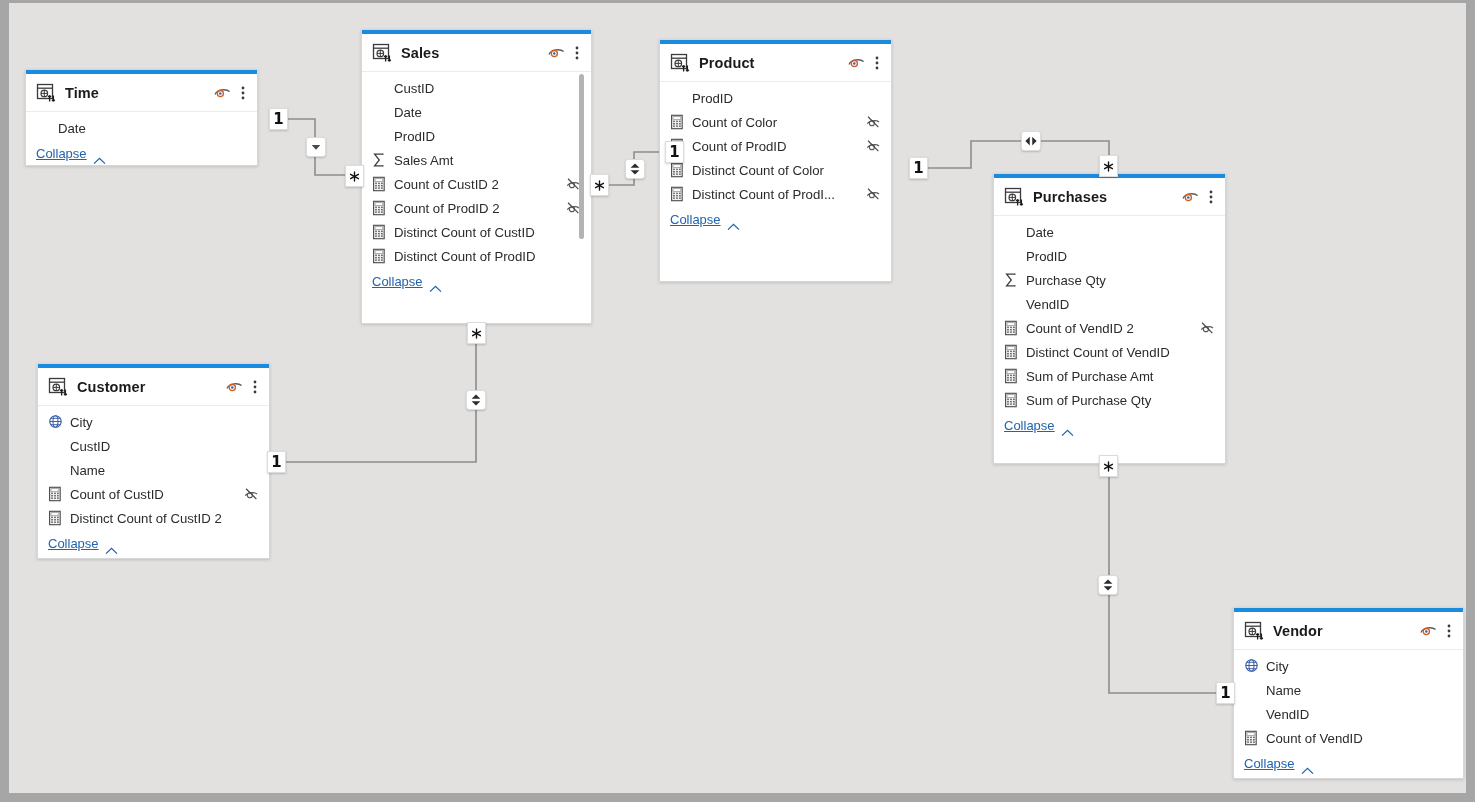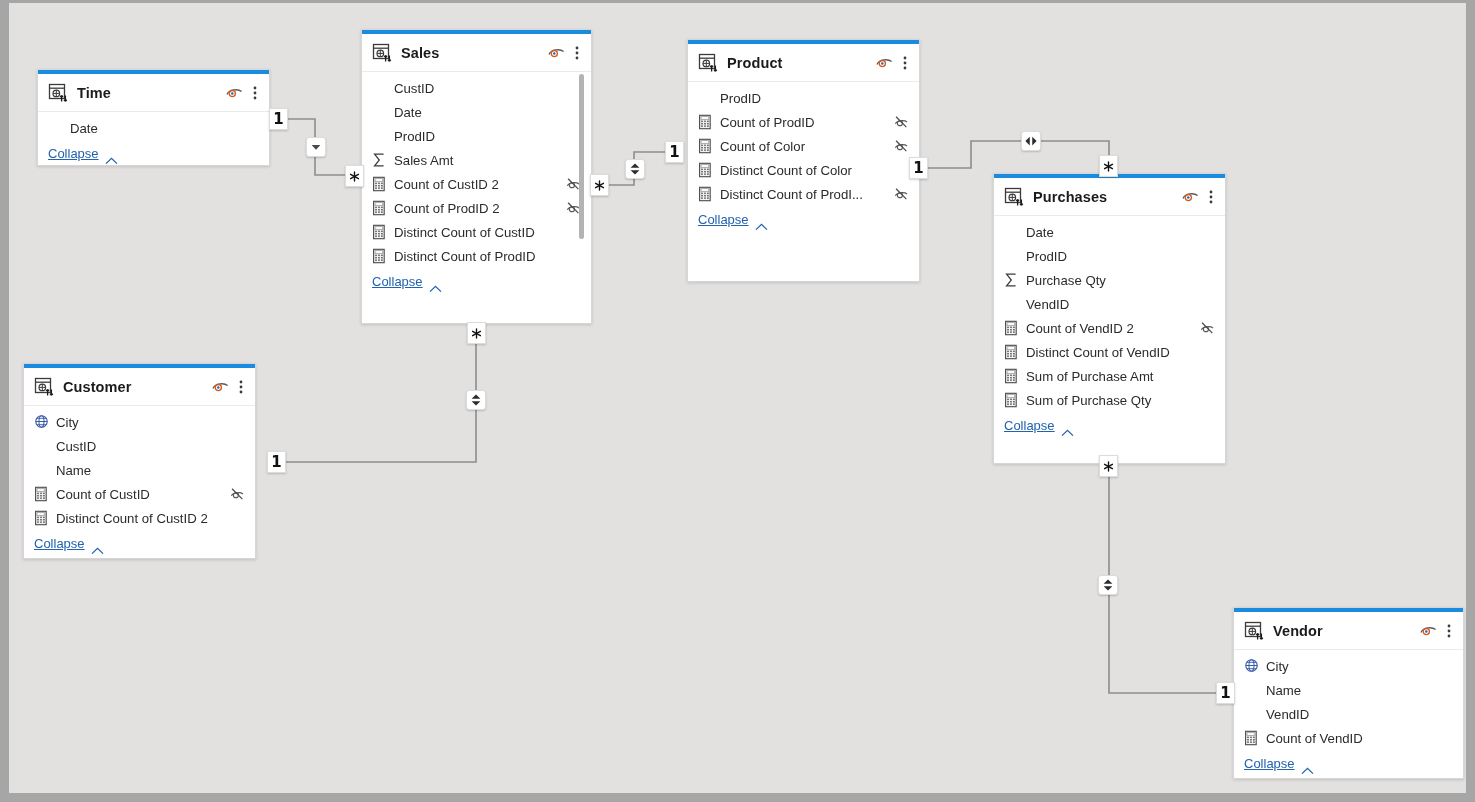--- a/index.html
+++ b/index.html
@@ -134,21 +134,21 @@
 
       <path d="M 919 165 L 962 165 L 962 138 L 1100 138 L 1100 164"></path>
 
       <path d="M 277 459 L 467 459 L 467 330"></path>
 
       <path d="M 1100 462 L 1100 690 L 1224 690"></path>
     </g>
   </svg>
 
   <div id="cards-host">
-      <div class="card" style="left: 28px; top: 66px; width: 233px; height: 97px;">
+      <div class="card" style="left: 16px; top: 66px; width: 233px; height: 97px;">
         <div class="topbar"></div>
         <div class="hdr">
           <span class="tbl-icon"><svg viewBox="0 0 20 20" width="20" height="20">
               <rect x="1.5" y="1.5" width="15" height="14" fill="#fff" stroke="#3b3b3b" stroke-width="1.3"></rect>
               <line x1="1.5" y1="5.2" x2="16.5" y2="5.2" stroke="#3b3b3b" stroke-width="1.3"></line>
               <circle cx="8.3" cy="10.4" r="3.3" fill="none" stroke="#3b3b3b" stroke-width="1.2"></circle>
               <line x1="5" y1="10.4" x2="11.6" y2="10.4" stroke="#3b3b3b" stroke-width="1"></line>
               <line x1="8.3" y1="7.1" x2="8.3" y2="13.7" stroke="#3b3b3b" stroke-width="1"></line>
               <path d="M13.6 12.4 L13.6 18.4 M13.6 12.4 L12.2 14 M13.6 12.4 L15 14" stroke="#1b1b1b" stroke-width="1.3" fill="none"></path>
               <path d="M17.4 18.4 L17.4 12.4 M17.4 18.4 L16 16.8 M17.4 18.4 L18.8 16.8" stroke="#1b1b1b" stroke-width="1.3" fill="none"></path>
@@ -340,21 +340,21 @@
           </div>
         </div>
         <div class="collapse">
           <span>Collapse</span>
           <span class="cchev"><svg viewBox="0 0 13 8" width="13" height="8">
               <path d="M1 6.6 L6.5 1.3 L12 6.6" fill="none" stroke="#2063b0" stroke-width="1.3"></path>
             </svg></span>
         </div>
         <div class="vscroll" style="top:44px;height:165px;right:7px;"></div>
       </div>
-      <div class="card" style="left: 678px; top: 36px; width: 233px; height: 243px;">
+      <div class="card" style="left: 650px; top: 36px; width: 233px; height: 243px;">
         <div class="topbar"></div>
         <div class="hdr">
           <span class="tbl-icon"><svg viewBox="0 0 20 20" width="20" height="20">
               <rect x="1.5" y="1.5" width="15" height="14" fill="#fff" stroke="#3b3b3b" stroke-width="1.3"></rect>
               <line x1="1.5" y1="5.2" x2="16.5" y2="5.2" stroke="#3b3b3b" stroke-width="1.3"></line>
               <circle cx="8.3" cy="10.4" r="3.3" fill="none" stroke="#3b3b3b" stroke-width="1.2"></circle>
               <line x1="5" y1="10.4" x2="11.6" y2="10.4" stroke="#3b3b3b" stroke-width="1"></line>
               <line x1="8.3" y1="7.1" x2="8.3" y2="13.7" stroke="#3b3b3b" stroke-width="1"></line>
               <path d="M13.6 12.4 L13.6 18.4 M13.6 12.4 L12.2 14 M13.6 12.4 L15 14" stroke="#1b1b1b" stroke-width="1.3" fill="none"></path>
               <path d="M17.4 18.4 L17.4 12.4 M17.4 18.4 L16 16.8 M17.4 18.4 L18.8 16.8" stroke="#1b1b1b" stroke-width="1.3" fill="none"></path>
@@ -390,44 +390,44 @@
                   <rect x="6.1" y="6.6" width="1.8" height="1.5"></rect>
                   <rect x="9.0" y="6.6" width="1.8" height="1.5"></rect>
                   <rect x="3.1" y="9.0" width="1.8" height="1.5"></rect>
                   <rect x="6.1" y="9.0" width="1.8" height="1.5"></rect>
                   <rect x="9.0" y="9.0" width="1.8" height="1.5"></rect>
                   <rect x="3.1" y="11.4" width="1.8" height="1.5"></rect>
                   <rect x="6.1" y="11.4" width="1.8" height="1.5"></rect>
                   <rect x="9.0" y="11.4" width="1.8" height="1.5"></rect>
                 </g>
               </svg></span>
+            <span class="flabel">Count of Color</span>
+            <span class="hidden-eye"><svg viewBox="0 0 16 14" width="15" height="14">
+                <path d="M1.4 8.9 C3.4 5.2, 11 4.6, 13.9 7.0" fill="none" stroke="#5b5b5b" stroke-width="1.2"></path>
+                <circle cx="6.3" cy="8.2" r="2.7" fill="none" stroke="#5b5b5b" stroke-width="1.2"></circle>
+                <line x1="2.2" y1="1.4" x2="13.2" y2="12.4" stroke="#4a4a4a" stroke-width="1.3"></line>
+              </svg></span>
+          </div>
+          <div class="fieldrow">
+            <span class="ficon"><svg viewBox="0 0 14 16" width="14" height="16">
+                <rect x="1.6" y="1.3" width="10.6" height="13.4" fill="#f2f2f2" stroke="#4a4a4a" stroke-width="1.1"></rect>
+                <rect x="3" y="2.7" width="7.8" height="2.6" fill="#ffffff" stroke="#8a8a8a" stroke-width="0.7"></rect>
+                <g fill="#6d6d6d">
+                  <rect x="3.1" y="6.6" width="1.8" height="1.5"></rect>
+                  <rect x="6.1" y="6.6" width="1.8" height="1.5"></rect>
+                  <rect x="9.0" y="6.6" width="1.8" height="1.5"></rect>
+                  <rect x="3.1" y="9.0" width="1.8" height="1.5"></rect>
+                  <rect x="6.1" y="9.0" width="1.8" height="1.5"></rect>
+                  <rect x="9.0" y="9.0" width="1.8" height="1.5"></rect>
+                  <rect x="3.1" y="11.4" width="1.8" height="1.5"></rect>
+                  <rect x="6.1" y="11.4" width="1.8" height="1.5"></rect>
+                  <rect x="9.0" y="11.4" width="1.8" height="1.5"></rect>
+                </g>
+              </svg></span>
             <span class="flabel">Count of ProdID</span>
-            <span class="hidden-eye"><svg viewBox="0 0 16 14" width="15" height="14">
-                <path d="M1.4 8.9 C3.4 5.2, 11 4.6, 13.9 7.0" fill="none" stroke="#5b5b5b" stroke-width="1.2"></path>
-                <circle cx="6.3" cy="8.2" r="2.7" fill="none" stroke="#5b5b5b" stroke-width="1.2"></circle>
-                <line x1="2.2" y1="1.4" x2="13.2" y2="12.4" stroke="#4a4a4a" stroke-width="1.3"></line>
-              </svg></span>
-          </div>
-          <div class="fieldrow">
-            <span class="ficon"><svg viewBox="0 0 14 16" width="14" height="16">
-                <rect x="1.6" y="1.3" width="10.6" height="13.4" fill="#f2f2f2" stroke="#4a4a4a" stroke-width="1.1"></rect>
-                <rect x="3" y="2.7" width="7.8" height="2.6" fill="#ffffff" stroke="#8a8a8a" stroke-width="0.7"></rect>
-                <g fill="#6d6d6d">
-                  <rect x="3.1" y="6.6" width="1.8" height="1.5"></rect>
-                  <rect x="6.1" y="6.6" width="1.8" height="1.5"></rect>
-                  <rect x="9.0" y="6.6" width="1.8" height="1.5"></rect>
-                  <rect x="3.1" y="9.0" width="1.8" height="1.5"></rect>
-                  <rect x="6.1" y="9.0" width="1.8" height="1.5"></rect>
-                  <rect x="9.0" y="9.0" width="1.8" height="1.5"></rect>
-                  <rect x="3.1" y="11.4" width="1.8" height="1.5"></rect>
-                  <rect x="6.1" y="11.4" width="1.8" height="1.5"></rect>
-                  <rect x="9.0" y="11.4" width="1.8" height="1.5"></rect>
-                </g>
-              </svg></span>
-            <span class="flabel">Count of Color</span>
             <span class="hidden-eye"><svg viewBox="0 0 16 14" width="15" height="14">
                 <path d="M1.4 8.9 C3.4 5.2, 11 4.6, 13.9 7.0" fill="none" stroke="#5b5b5b" stroke-width="1.2"></path>
                 <circle cx="6.3" cy="8.2" r="2.7" fill="none" stroke="#5b5b5b" stroke-width="1.2"></circle>
                 <line x1="2.2" y1="1.4" x2="13.2" y2="12.4" stroke="#4a4a4a" stroke-width="1.3"></line>
               </svg></span>
           </div>
           <div class="fieldrow">
             <span class="ficon"><svg viewBox="0 0 14 16" width="14" height="16">
                 <rect x="1.6" y="1.3" width="10.6" height="13.4" fill="#f2f2f2" stroke="#4a4a4a" stroke-width="1.1"></rect>
                 <rect x="3" y="2.7" width="7.8" height="2.6" fill="#ffffff" stroke="#8a8a8a" stroke-width="0.7"></rect>
@@ -637,21 +637,21 @@
               </svg></span>
           </div>
         </div>
         <div class="collapse">
           <span>Collapse</span>
           <span class="cchev"><svg viewBox="0 0 13 8" width="13" height="8">
               <path d="M1 6.6 L6.5 1.3 L12 6.6" fill="none" stroke="#2063b0" stroke-width="1.3"></path>
             </svg></span>
         </div>
       </div>
-      <div class="card" style="left: 14px; top: 360px; width: 233px; height: 196px;">
+      <div class="card" style="left: 28px; top: 360px; width: 233px; height: 196px;">
         <div class="topbar"></div>
         <div class="hdr">
           <span class="tbl-icon"><svg viewBox="0 0 20 20" width="20" height="20">
               <rect x="1.5" y="1.5" width="15" height="14" fill="#fff" stroke="#3b3b3b" stroke-width="1.3"></rect>
               <line x1="1.5" y1="5.2" x2="16.5" y2="5.2" stroke="#3b3b3b" stroke-width="1.3"></line>
               <circle cx="8.3" cy="10.4" r="3.3" fill="none" stroke="#3b3b3b" stroke-width="1.2"></circle>
               <line x1="5" y1="10.4" x2="11.6" y2="10.4" stroke="#3b3b3b" stroke-width="1"></line>
               <line x1="8.3" y1="7.1" x2="8.3" y2="13.7" stroke="#3b3b3b" stroke-width="1"></line>
               <path d="M13.6 12.4 L13.6 18.4 M13.6 12.4 L12.2 14 M13.6 12.4 L15 14" stroke="#1b1b1b" stroke-width="1.3" fill="none"></path>
               <path d="M17.4 18.4 L17.4 12.4 M17.4 18.4 L16 16.8 M17.4 18.4 L18.8 16.8" stroke="#1b1b1b" stroke-width="1.3" fill="none"></path>

